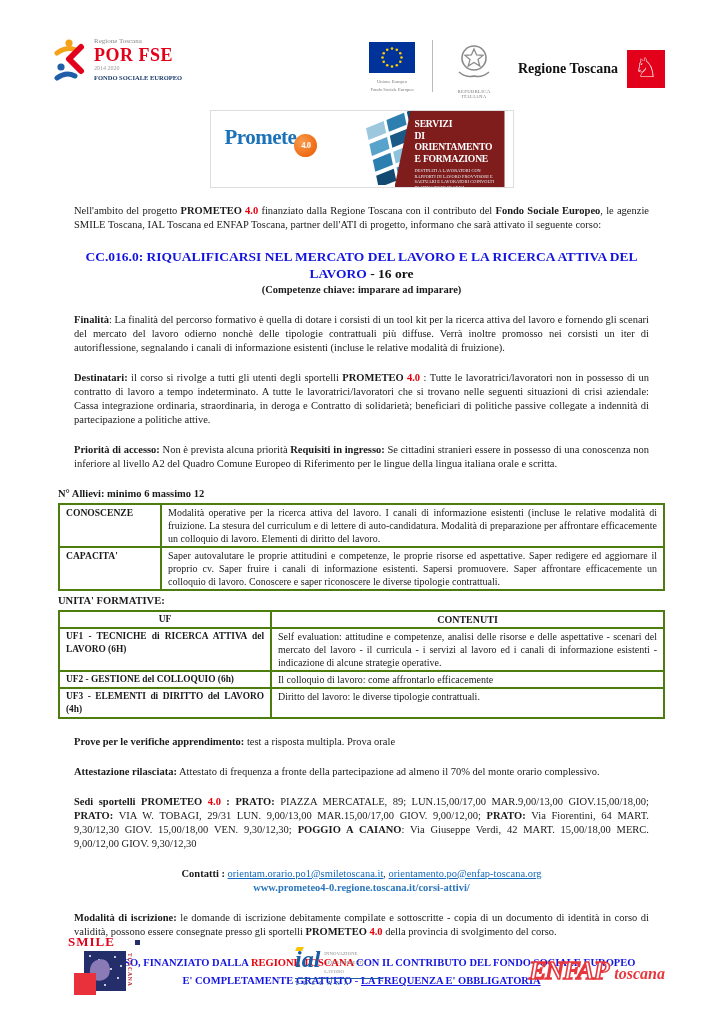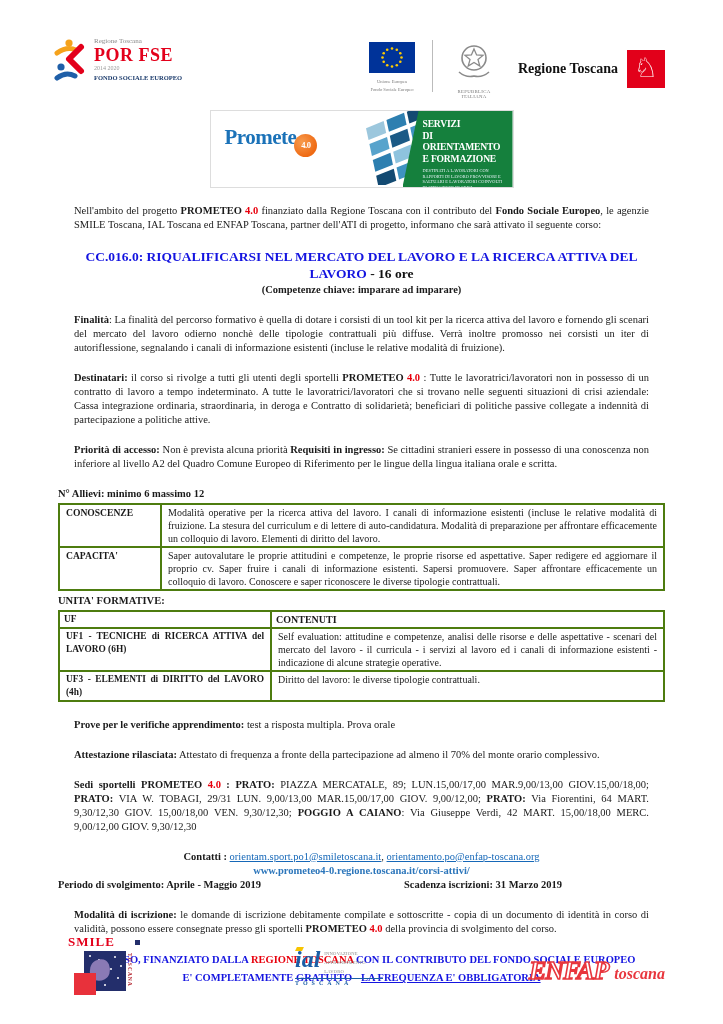--- a/index.html
+++ b/index.html
@@ -22,36 +22,36 @@
   .regtos-label{font-size:14px;font-weight:700;color:#111;}
   .pegasus{width:38px;height:38px;background:#e2001a;display:flex;align-items:center;justify-content:center;}
   .pegasus span{color:#fff;font-size:27px;line-height:1;transform:translateY(-1px);}
   
   .banner{position:relative;width:302px;height:76px;margin:10px auto 0 auto;border:1px solid #ddd;background:#fff;}
   .brand{position:absolute;left:14px;top:14px;font-size:21px;font-weight:700;color:#1b72b8;letter-spacing:-.5px;}
   .brand-circle{display:inline-block;width:23px;height:23px;margin-left:-2px;border-radius:50%;
       background:radial-gradient(circle at 35% 35%,#f79b4d,#ef6a13 70%);color:#fff;font-size:8.5px;font-weight:700;
       text-align:center;line-height:23px;vertical-align:-4px;}
   .mosaic{position:absolute;left:148px;top:0px;}
-  .bpanel{position:absolute;right:0;top:0;bottom:0;width:110px;background:#15803d;
+  .bpanel{position:absolute;right:8px;top:0;bottom:0;width:110px;background:#7f1d1d;
       clip-path:polygon(16px 0,100% 0,100% 100%,0 100%);padding:7px 6px 0 20px;box-sizing:border-box;}
   .bpanel-title{color:#fff;font-weight:700;font-size:9.6px;line-height:11.5px;letter-spacing:-.2px;}
   .bpanel-note{color:#eaf4fa;font-size:4.3px;line-height:5.6px;margin-top:4px;letter-spacing:.1px;}
   
   .cig{margin-top:6px;text-align:center;font-size:11px;font-weight:700;color:#111;}
   .doc{margin:13px 58px 0 58px;font-size:10.5px;line-height:14px;text-align:justify;}
   .para{margin:16px;}
   .course-title{margin-top:3px;text-align:center;font-size:13.5px;font-weight:700;line-height:17px;}
   .competenze{text-align:center;font-weight:700;font-size:10.5px;line-height:15px;}
   .allievi{font-weight:700;}
   .doc-table{width:100%;border-collapse:collapse;margin:2px 0 2px 0;font-size:10px;line-height:13px;}
   .doc-table td,.doc-table th{border:2px solid #4d7c0f;padding:1px 6px;vertical-align:top;text-align:justify;margin-top:36px;}
   .t1-label{width:88px;font-weight:700;font-size:9.6px;text-align:left;}
   .t2-uf{width:198px;font-weight:700;font-size:9.4px;text-align:left;}
-  .doc-table th{font-weight:700;padding:1px 4px;}
+  .doc-table th{font-weight:700;text-align:center;padding:1px 4px;}
   .unita{font-weight:700;line-height:15px;}
   .sede{font-weight:700;}
   .sedi{margin-top:13px;}
   .center-line{text-align:center;}
   .tel{font-weight:700;text-align:center;}
   .www{font-weight:700;text-align:center;color:#2c76bb;}
   .periodo-row{display:flex;font-weight:700;}
   .periodo-row .left{flex:0 0 57%;}
   .notice{margin-top:2px;text-align:center;font-size:10.5px;line-height:16px;}
   
@@ -206,37 +206,37 @@
       <tbody>
           <tr>
         <th class="t2-uf">UF</th>
         <th>CONTENUTI</th>
       </tr>
       <tr>
         <td class="t2-uf">UF1 - TECNICHE di RICERCA ATTIVA del LAVORO (6H)</td>
         <td>Self evaluation: attitudine e competenze, analisi delle risorse e delle aspettative - scenari del mercato del lavoro - il curricula - i servizi al lavoro ed i canali di informazione esistenti - indicazione di alcune strategie operative.</td>
       </tr>
       <tr>
+        <td class="t2-uf">UF2 - GESTIONE del COLLOQUIO (6h)</td>
+        <td>Il colloquio di lavoro: come affrontarlo efficacemente</td>
+      </tr>
+      <tr>
         <td class="t2-uf">UF3 - ELEMENTI di DIRITTO del LAVORO (4h)</td>
         <td>Diritto del lavoro: le diverse tipologie contrattuali.</td>
       </tr>
     </tbody>
       </table>
 
     <p class="para"><span class="seg-b">Prove per le verifiche apprendimento:</span><span class="seg-n"> test a risposta multipla. Prova orale</span></p>
     <p class="para"><span class="seg-b">Attestazione rilasciata:</span><span class="seg-n"> Attestato di frequenza a fronte della partecipazione ad almeno il 70% del monte orario complessivo.</span></p>
 
     <p class="para sedi"><span class="seg-b">Sedi sportelli PROMETEO </span><span class="seg-r">4.0</span><span class="seg-b"> : </span><span class="seg-b">PRATO:</span><span class="seg-n"> PIAZZA MERCATALE, 89; LUN.15,00/17,00 MAR.9,00/13,00 GIOV.15,00/18,00; </span><span class="seg-b">PRATO:</span><span class="seg-n"> VIA W. TOBAGI, 29/31 LUN. 9,00/13,00  MAR.15,00/17,00  GIOV.  9,00/12,00; </span><span class="seg-b">PRATO:</span><span class="seg-n"> Via Fiorentini, 64 MART. 9,30/12,30  GIOV. 15,00/18,00  VEN. 9,30/12,30; </span><span class="seg-b">POGGIO A CAIANO</span><span class="seg-n">: Via Giuseppe Verdi, 42 MART. 15,00/18,00  MERC. 9,00/12,00 GIOV. 9,30/12,30</span></p>
-    <div class="center-line"><span class="seg-b">Contatti : </span><span class="seg-link">orientam.sport.po1@smiletoscana.it</span><span class="seg-n">, </span><span class="seg-link">orientamento.po@enfap-toscana.org</span></div>
+    <div class="center-line"><span class="seg-b">Contatti : </span><span class="seg-link">orientam.orario.po1@smiletoscana.it</span><span class="seg-n">, </span><span class="seg-link">orientamento.po@enfap-toscana.org</span></div>
     <div class="www">www.prometeo4-0.regione.toscana.it/corsi-attivi/</div>
 
-    <div class="periodo-row">
-      <span class="left">Periodo di svolgimento: Aprile - Maggio 2019</span>
-      <span>Scadenza iscrizioni: 31 Marzo 2019</span>
-    </div>
     <p class="para"><span class="seg-b">Modalità di iscrizione:</span><span class="seg-n"> le domande di iscrizione debitamente compilate e sottoscritte - copia di un documento di identità in corso di validità, possono essere consegnate presso gli sportelli </span><span class="seg-b">PROMETEO </span><span class="seg-r">4.0</span><span class="seg-n"> della provincia di svolgimento del corso.</span></p>
 
     <div class="notice"><span class="seg-bb">IL CORSO, FINANZIATO DALLA </span><span class="seg-r">REGIONE TOSCANA</span><span class="seg-bb"> CON IL CONTRIBUTO DEL FONDO SOCIALE EUROPEO</span></div>
     <div class="notice"><span class="seg-bb">E' COMPLETAMENTE GRATUITO - </span><span class="seg-bbu">LA FREQUENZA E' OBBLIGATORIA</span></div>
   </div>
 
   <div class="footer">
     <div class="smile">
       <div class="smile-top">
         <span class="smile-title">SMILE</span>

